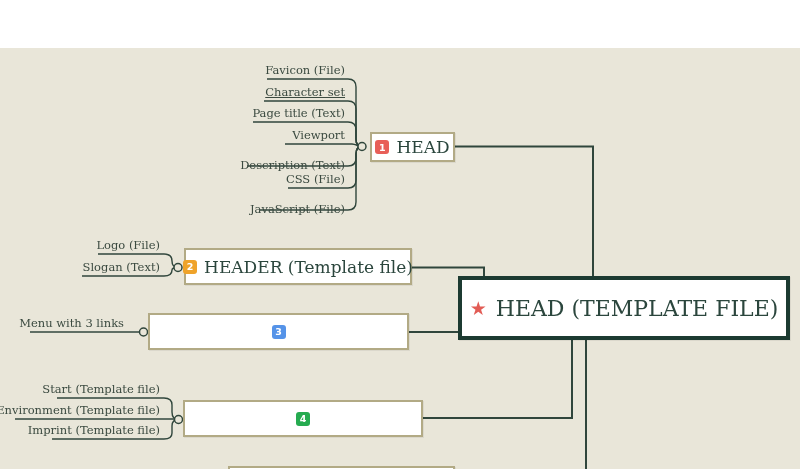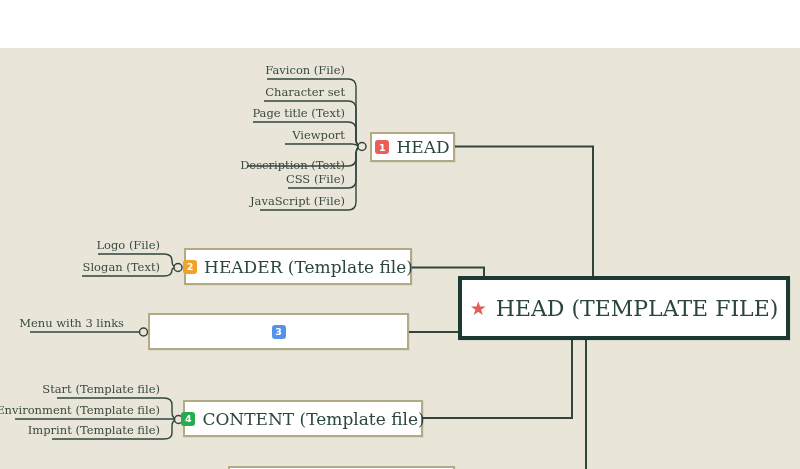--- a/index.html
+++ b/index.html
@@ -84,26 +84,26 @@
       <path d="M52,391 H164 Q172,391 172,385 V378 Q172,371.5 178.5,371.5" stroke-width="1.4"></path>
 
       <circle cx="362" cy="98.5" r="4" fill="#e9e6d9" stroke-width="1.5"></circle>
       <circle cx="178" cy="219.5" r="4" fill="#e9e6d9" stroke-width="1.5"></circle>
       <circle cx="143.5" cy="284" r="4" fill="#e9e6d9" stroke-width="1.5"></circle>
       <circle cx="178.5" cy="371.5" r="4" fill="#e9e6d9" stroke-width="1.5"></circle>
     </g>
   </svg>
 
   <div class="leaf" style="right:455px;top:15px;">Favicon (File)</div>
-  <div class="leaf" style="right:455px;top:37px;">Character set</div>
+  <div class="leaf" style="right:455px;top:37px;text-decoration:underline;">Character set</div>
   <div class="leaf" style="right:455px;top:58px;">Page title (Text)</div>
   <div class="leaf" style="right:455px;top:80px;">Viewport</div>
   <div class="leaf" style="right:455px;top:110px;">Description (Text)</div>
   <div class="leaf" style="right:455px;top:124px;">CSS (File)</div>
-  <div class="leaf" style="right:455px;top:146px;">JavaScript (File)</div>
+  <div class="leaf" style="right:455px;top:154px;">JavaScript (File)</div>
 
   <div class="leaf" style="right:640px;top:190px;">Logo (File)</div>
   <div class="leaf" style="right:640px;top:212px;">Slogan (Text)</div>
 
   <div class="leaf" style="right:676px;top:268px;text-align:center;">Menu with 3 links</div>
 
   <div class="leaf" style="right:640px;top:334px;">Start (Template file)</div>
   <div class="leaf" style="right:640px;top:355px;">Environment (Template file)</div>
   <div class="leaf" style="right:640px;top:375px;">Imprint (Template file)</div>
 
@@ -116,21 +116,20 @@
     <span class="badge" style="background-color: rgb(239, 163, 42);">2</span>
     <span>HEADER (Template file)</span>
   </div>
 
   <div class="node" style="left: 148px; top: 265px; width: 261px; height: 37px; border-color: rgb(178, 170, 133);">
     <span class="badge" style="background-color: rgb(85, 147, 232);">3</span>
   </div>
 
   <div class="node" style="left: 183px; top: 352px; width: 240px; height: 37px; border-color: rgb(178, 170, 133);">
     <span class="badge" style="background-color: rgb(37, 171, 80);">4</span>
-    <span>CONTENT (Template file)</span>
   </div>
 
   <div class="node" style="left: 228px; top: 418px; width: 227px; height: 35px; border-color: rgb(178, 170, 133);">
     <span class="badge" style="background-color: rgb(135, 186, 198);">5</span>
   </div>
 
   <div class="node node--main" style="left: 458px; top: 228px; width: 332px; height: 64px; border-color: rgb(28, 58, 49);">
     <span class="star" style="color: rgb(226, 92, 85);">★</span>
     <span>HEAD (TEMPLATE FILE)</span>
   </div>

